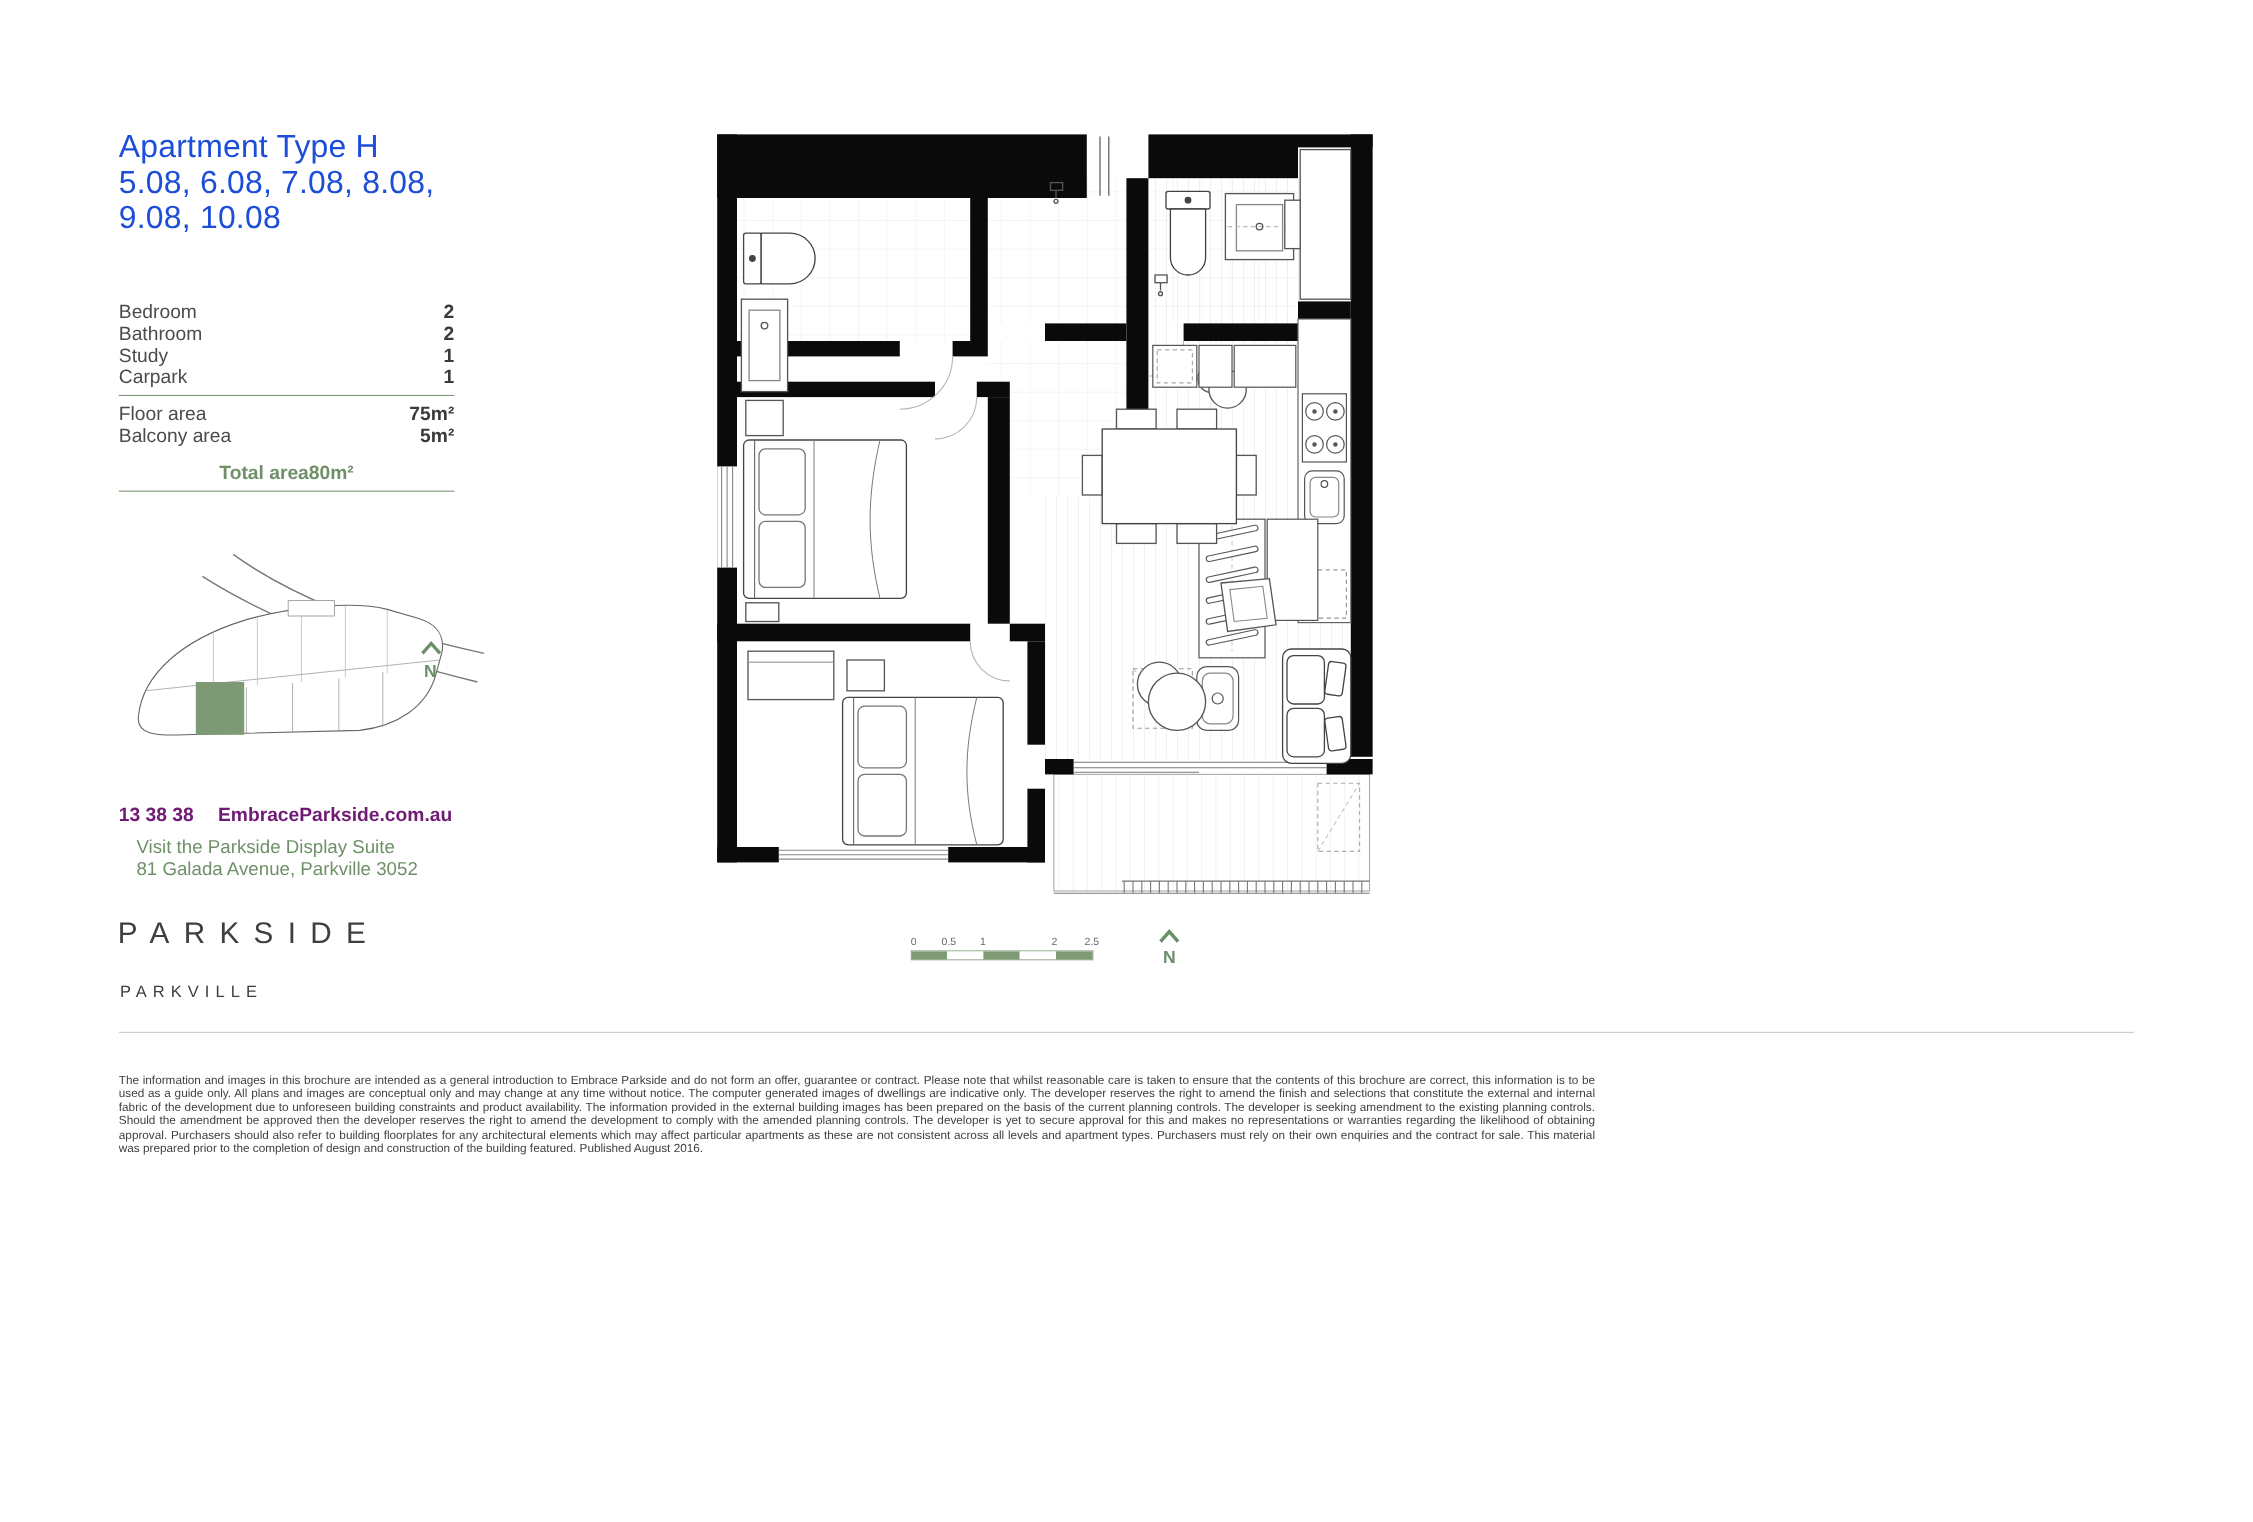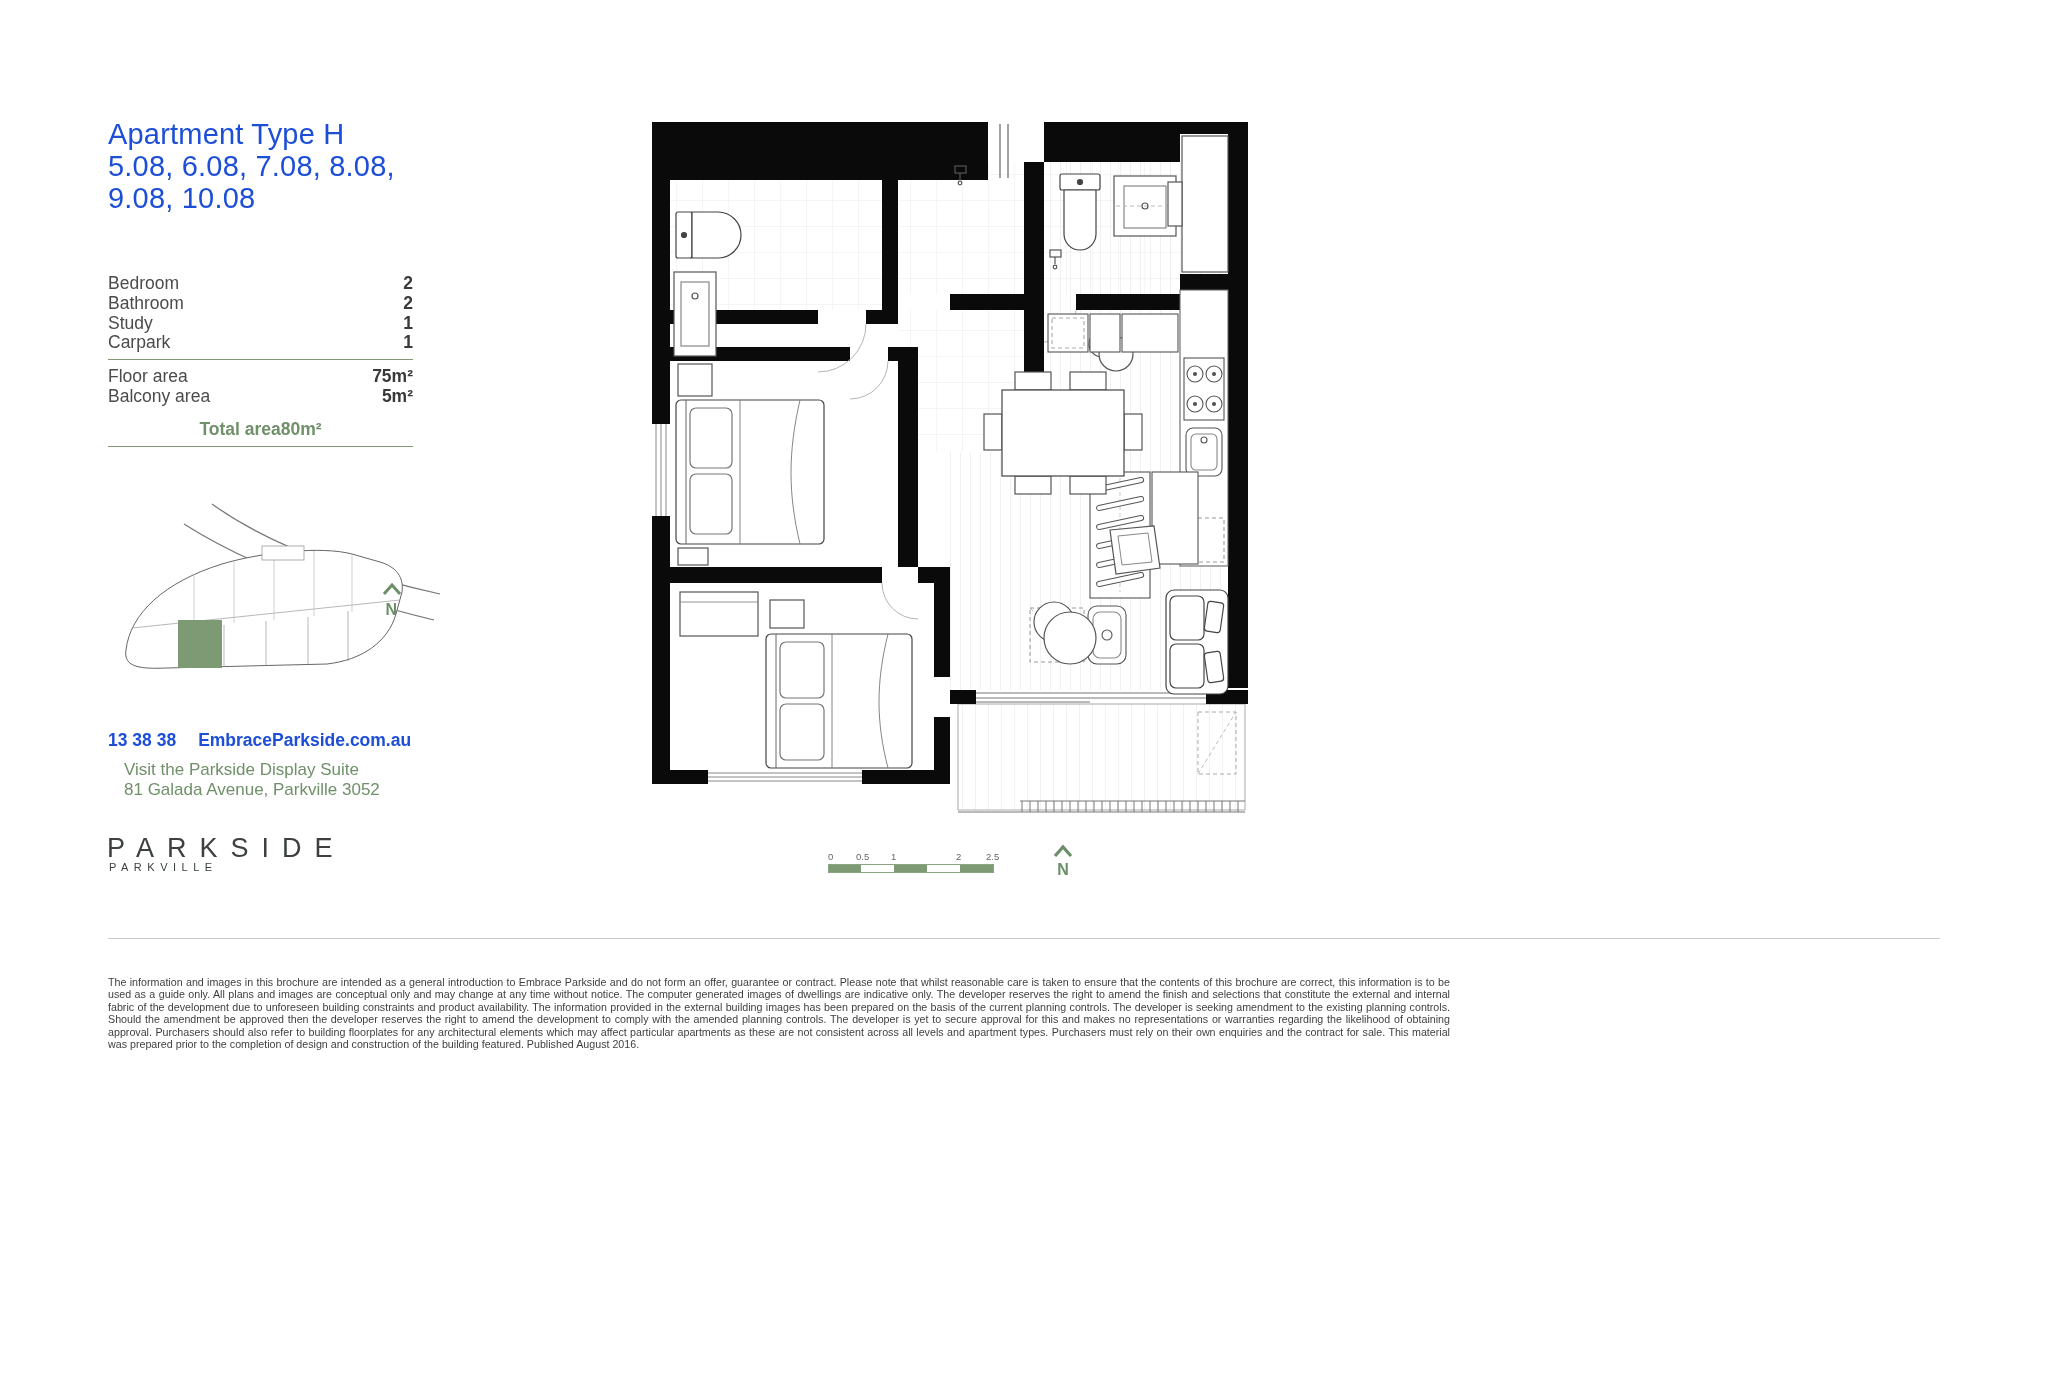--- a/index.html
+++ b/index.html
@@ -12,24 +12,24 @@
 
   
   .title{left:108px;top:118px;font-size:29px;line-height:32px;color:#1d4ed8;letter-spacing:.2px;font-weight:400;}
   .spec-table{left:108px;top:274px;width:305px;font-size:17.5px;color:#4b4b4b;}
   .spec-row{display:flex;justify-content:space-between;line-height:19.8px;}
   .spec-row .val{font-weight:bold;color:#3a3a3a;}
   .rule-green{height:0;border-top:1.6px solid #7d9a74;margin:6px 0 7px 0;}
   .area-row{display:flex;justify-content:space-between;line-height:19.8px;gap:48px;}
   .area-row .val{font-weight:bold;color:#3a3a3a;}
   .total-row{display:flex;justify-content:center;line-height:22px;margin-top:11px;font-weight:bold;color:#6f9069;}
-  .contact-line{left:108px;top:730px;font-size:17.5px;font-weight:bold;color:#1d4ed8;display:flex;gap:22px;}
+  .contact-line{left:108px;top:730px;font-size:17.5px;font-weight:bold;color:#701a75;display:flex;gap:22px;}
   .visit{left:108px;top:760px;font-size:17px;line-height:19.5px;color:#6f9069;margin-left:16px;}
   .logo{left:107px;top:833px;font-size:27px;letter-spacing:13px;color:#3c4140;}
-  .logo-sub{left:109px;top:861px;font-size:11px;letter-spacing:5.5px;color:#3c4140;text-align:right;}
+  .logo-sub{left:109px;top:893px;font-size:15px;letter-spacing:5.5px;color:#3c4140;text-align:right;}
 
   
   .scalebar{left:828px;top:851px;width:172px;height:26px;font-size:9.5px;color:#666;}
   .scalebar .lbl{position:absolute;top:0;}
   .scalebar .bar{position:absolute;top:13px;left:0;width:164px;height:7px;border:1px solid #8aa383;display:flex;}
   .scalebar .seg{height:100%;}
   .narrow{left:1050px;top:843px;width:26px;text-align:center;}
   .narrow .nlet{font-size:16px;font-weight:bold;color:#6b8f68;line-height:14px;}
 
   

